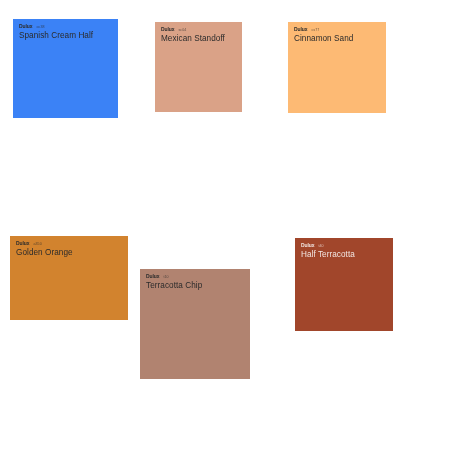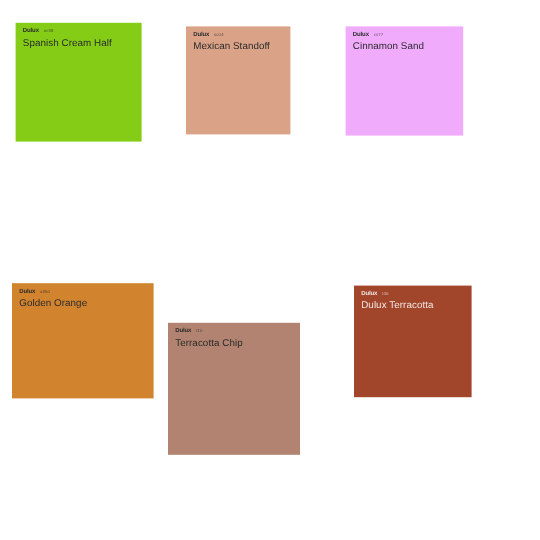--- a/index.html
+++ b/index.html
@@ -68,48 +68,48 @@
   .dark-text .colour-name { color: #2b2b2b; }
 
   .light-text .brand-mark,
   .light-text .brand-code,
   .light-text .colour-name { color: #f2e6e2; }
 </style>
 </head>
 <body>
 
 <div id="board" style="background: rgb(255, 255, 255);">
-    <div class="swatch dark-text" style="left: 13px; top: 19px; width: 105px; height: 99px; background: #84cc16;">
+    <div class="swatch dark-text" style="left: 13px; top: 19px; width: 105px; height: 99px; background: #3b82f6;">
       <div class="swatch-header">
         <div class="brand-row">
           <span class="brand-mark">Dulux</span>
           <span class="brand-code">oc38</span>
         </div>
         <div class="colour-name">Spanish Cream Half</div>
       </div>
     </div>
     <div class="swatch dark-text" style="left: 155px; top: 22px; width: 87px; height: 90px; background: rgb(218, 162, 135);">
       <div class="swatch-header">
         <div class="brand-row">
           <span class="brand-mark">Dulux</span>
           <span class="brand-code">sc04</span>
         </div>
         <div class="colour-name">Mexican Standoff</div>
       </div>
     </div>
-    <div class="swatch dark-text" style="left: 288px; top: 22px; width: 98px; height: 91px; background: #f0abfc;">
+    <div class="swatch dark-text" style="left: 288px; top: 22px; width: 98px; height: 91px; background: #fdba74;">
       <div class="swatch-header">
         <div class="brand-row">
           <span class="brand-mark">Dulux</span>
           <span class="brand-code">cs77</span>
         </div>
         <div class="colour-name">Cinnamon Sand</div>
       </div>
     </div>
-    <div class="swatch dark-text" style="left: 10px; top: 236px; width: 118px; height: 96px; background: rgb(210, 131, 46);">
+    <div class="swatch dark-text" style="left: 10px; top: 236px; width: 118px; height: 84px; background: rgb(210, 131, 46);">
       <div class="swatch-header">
         <div class="brand-row">
           <span class="brand-mark">Dulux</span>
           <span class="brand-code">a350</span>
         </div>
         <div class="colour-name">Golden Orange</div>
       </div>
     </div>
     <div class="swatch dark-text" style="left: 140px; top: 240px; width: 110px; height: 110px; background: rgb(177, 131, 112); margin-top: 29px;">
       <div class="swatch-header">
@@ -119,16 +119,16 @@
         </div>
         <div class="colour-name">Terracotta Chip</div>
       </div>
     </div>
     <div class="swatch light-text" style="left: 295px; top: 238px; width: 98px; height: 93px; background: rgb(161, 70, 43);">
       <div class="swatch-header">
         <div class="brand-row">
           <span class="brand-mark">Dulux</span>
           <span class="brand-code">t40</span>
         </div>
-        <div class="colour-name">Dulux Terracotta</div>
+        <div class="colour-name">Half Terracotta</div>
       </div>
     </div>
   </div>
 
 </body></html>

